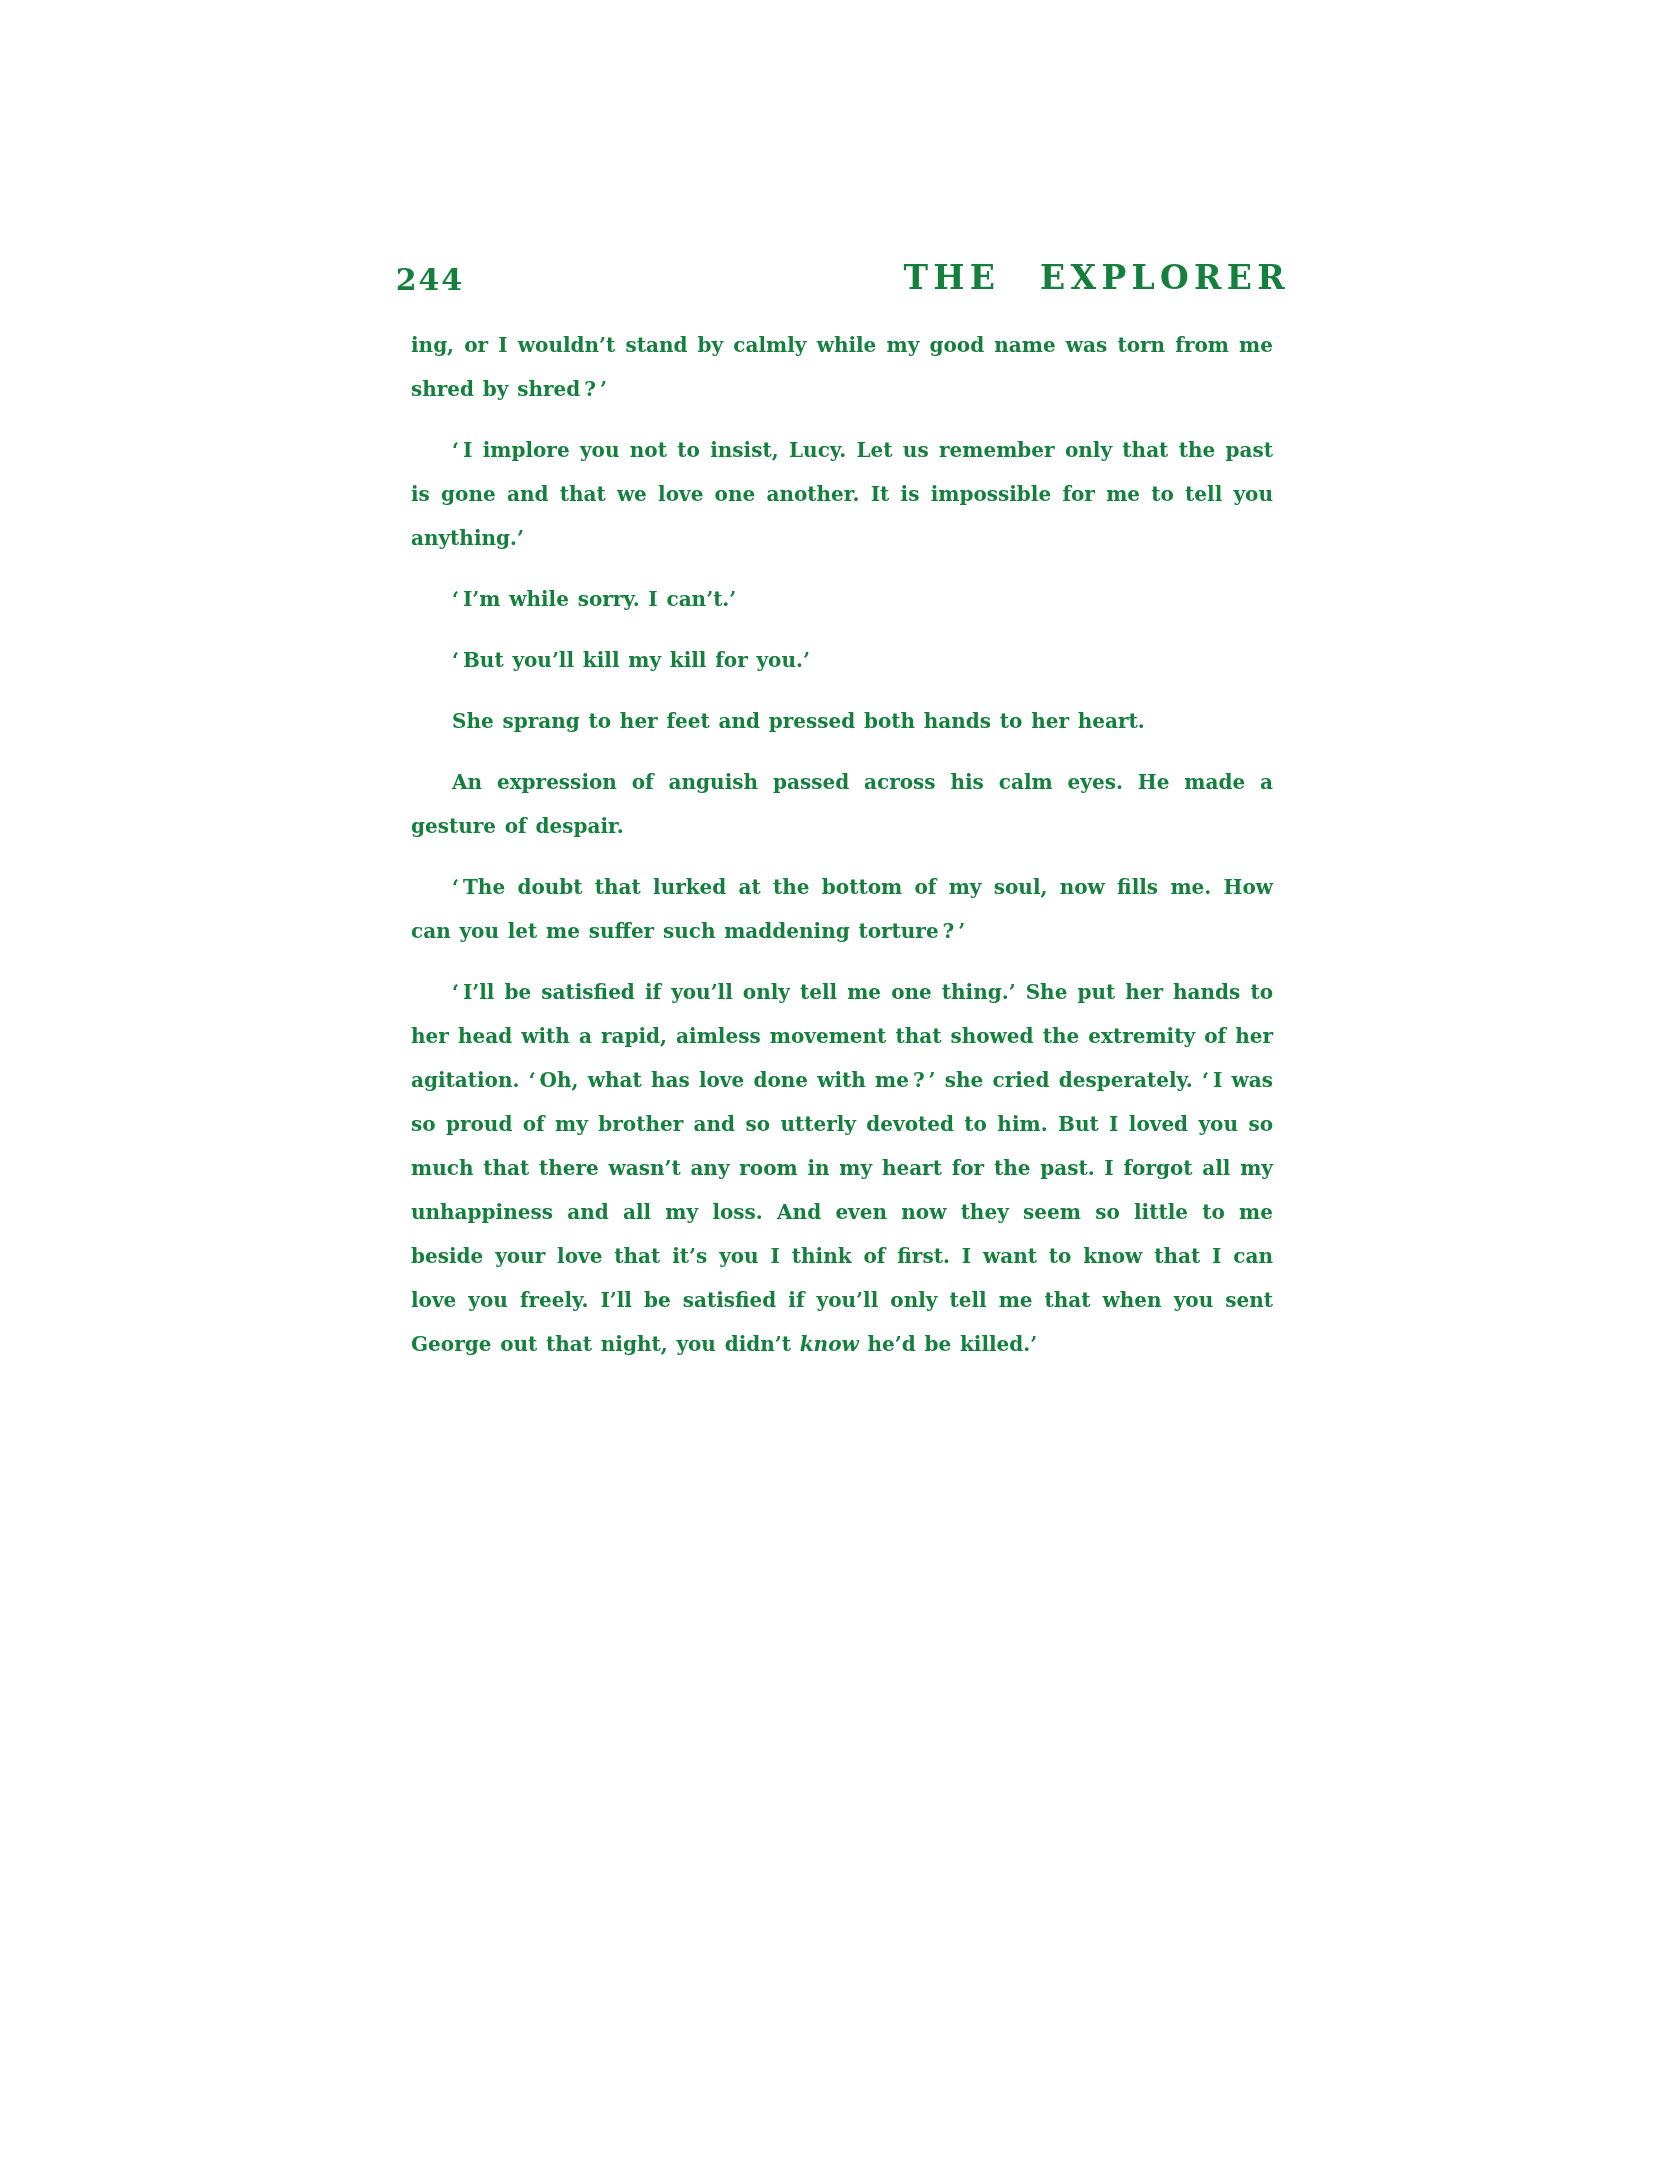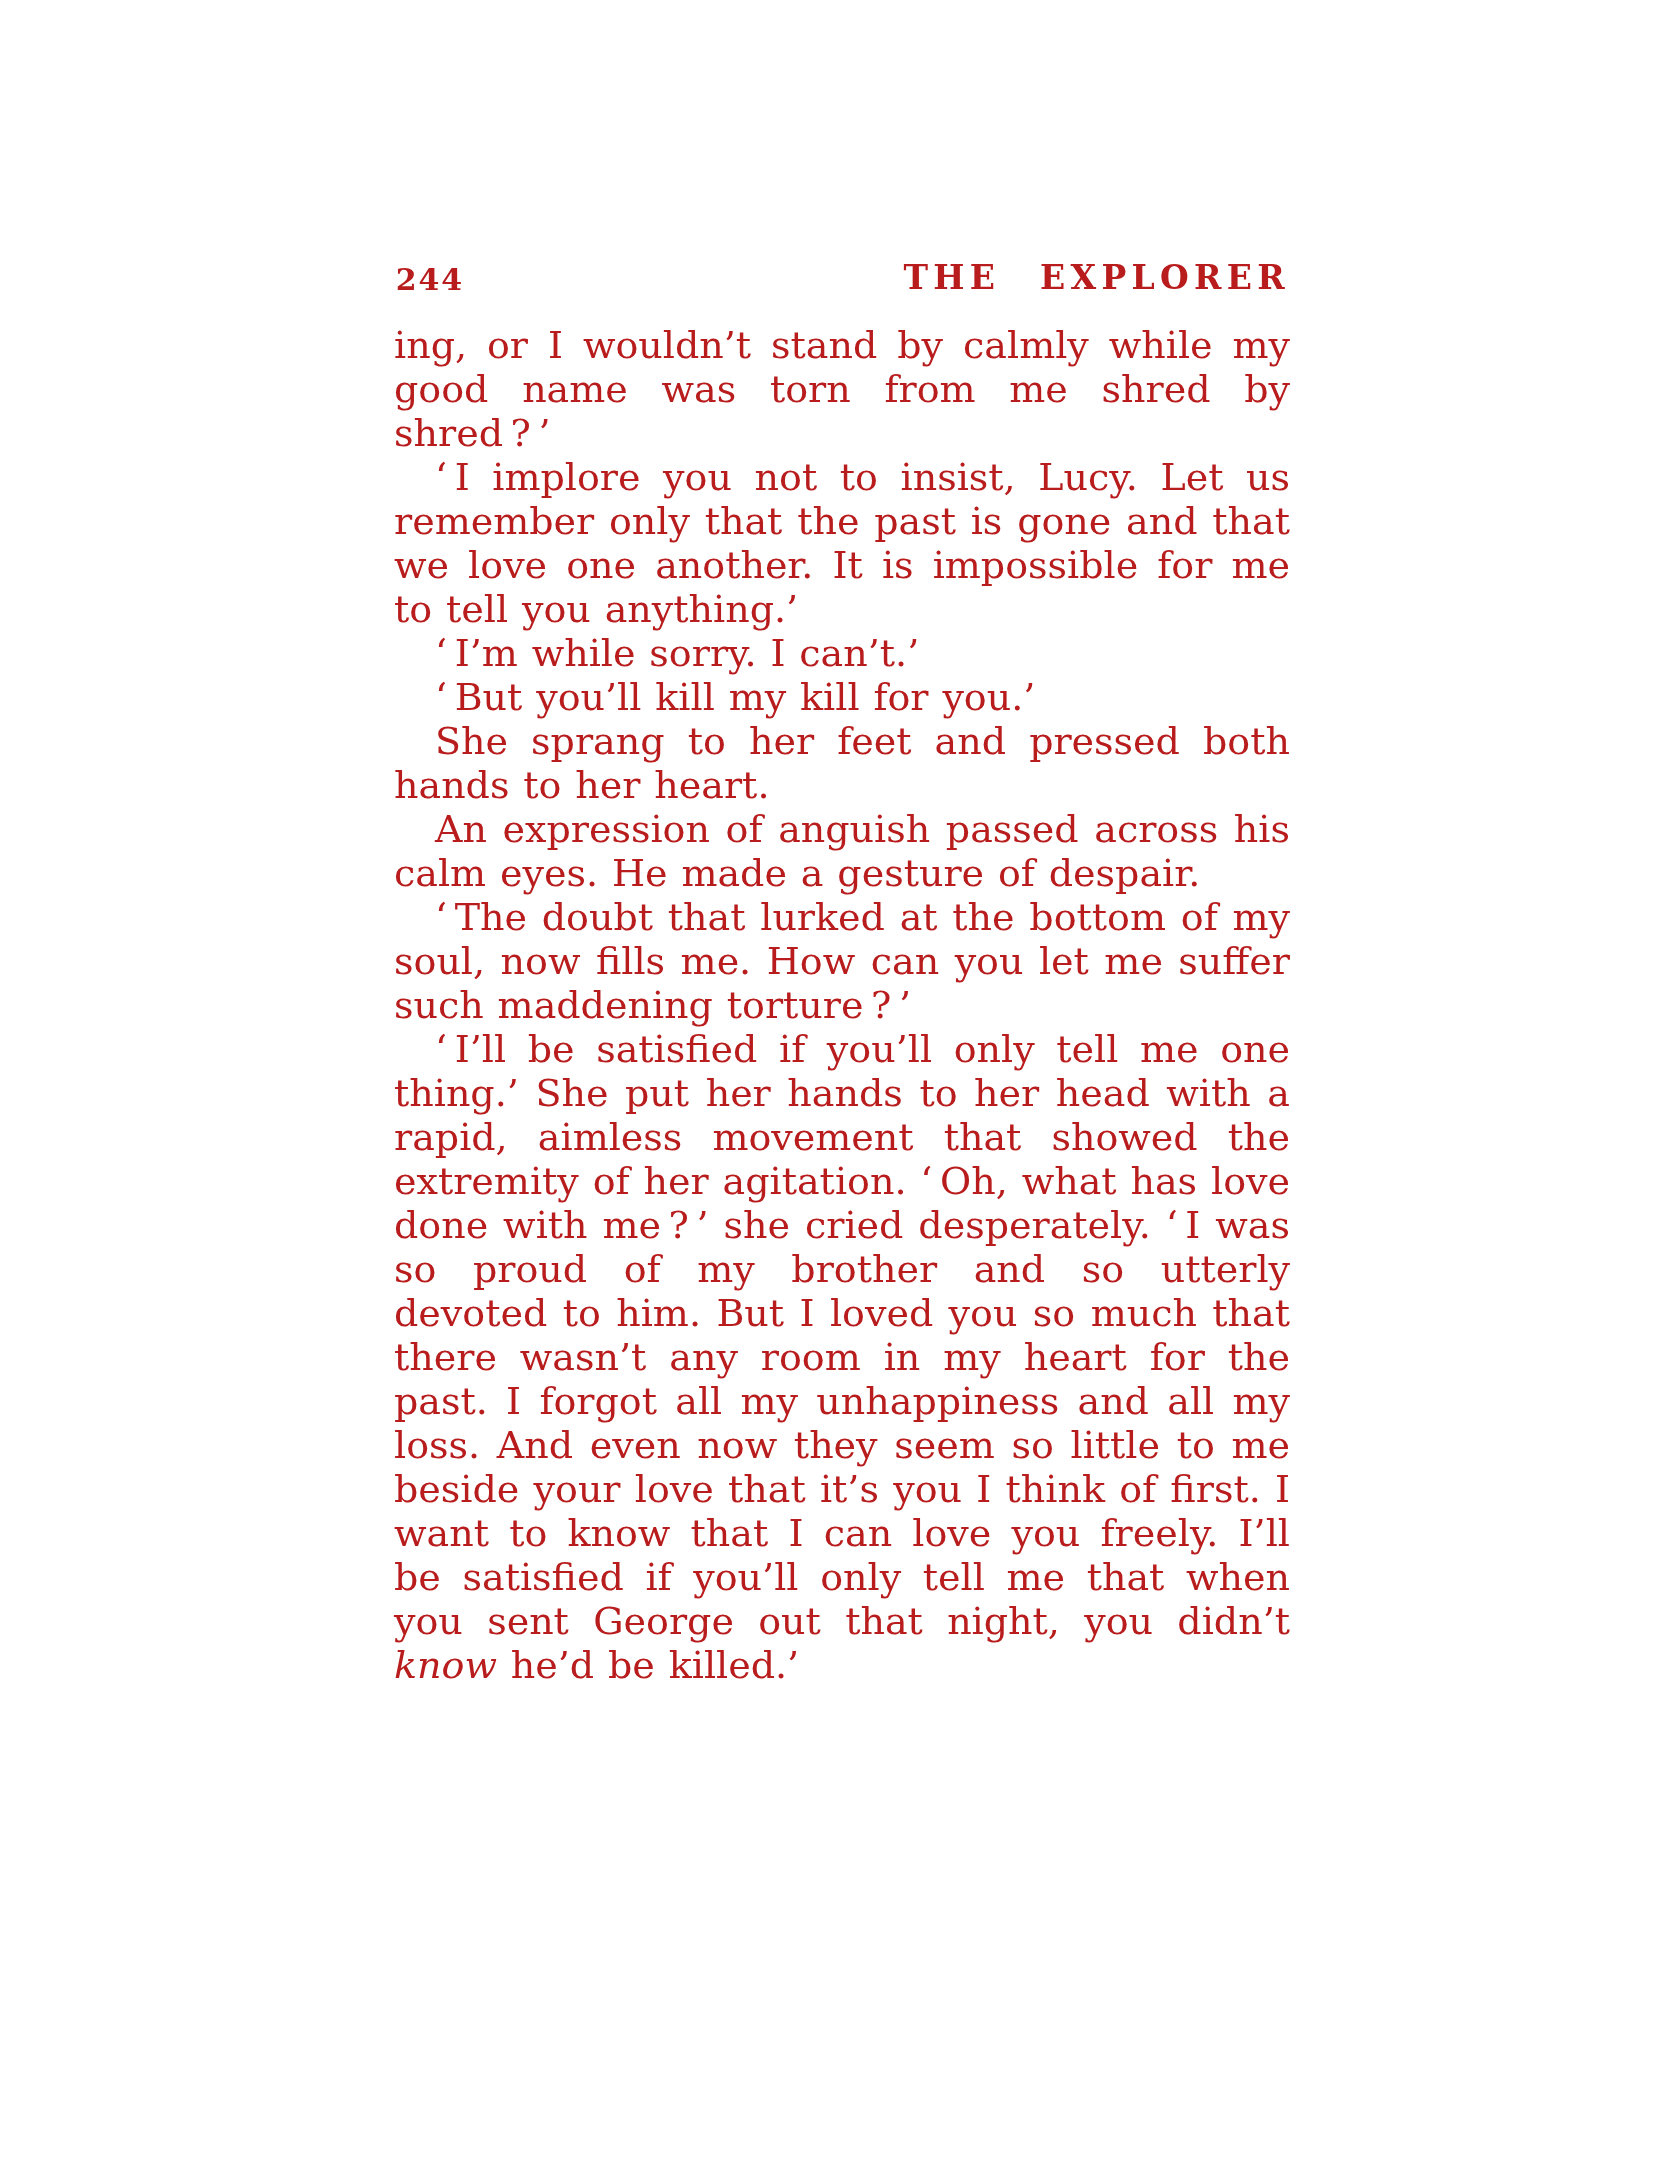--- a/index.html
+++ b/index.html
@@ -6,21 +6,21 @@
     margin: 0;
     padding: 0;
     background: #ffffff;
   }
   .page {
     position: relative;
     width: 1680px;
     height: 2183px;
     background: #ffffff;
     font-family: "DejaVu Serif", "Liberation Serif", serif;
-    color: #b91c1c;
+    color: #15803d;
     overflow: hidden;
   }
   .content {
     position: absolute;
     left: 394px;
     top: 258px;
     width: 896px;
   }
   .header {
     position: relative;
@@ -37,25 +37,26 @@
   }
   .title {
     display: block;
     text-align: right;
     font-size: 33px;
     font-weight: bold;
     letter-spacing: 5.3px;
     word-spacing: 23px;
   }
   .body p {
-    margin: 0;
-    font-size: 38px;
+    margin: 17px;
+    font-size: 20px;
     line-height: 44px;
     text-align: justify;
     word-spacing: 1.8px;
+    font-weight: bold;
   }
   .body p.indent {
     text-indent: 41px;
   }
   .italic {
     font-style: italic;
   }
 </style>
 </head>
 <body>

